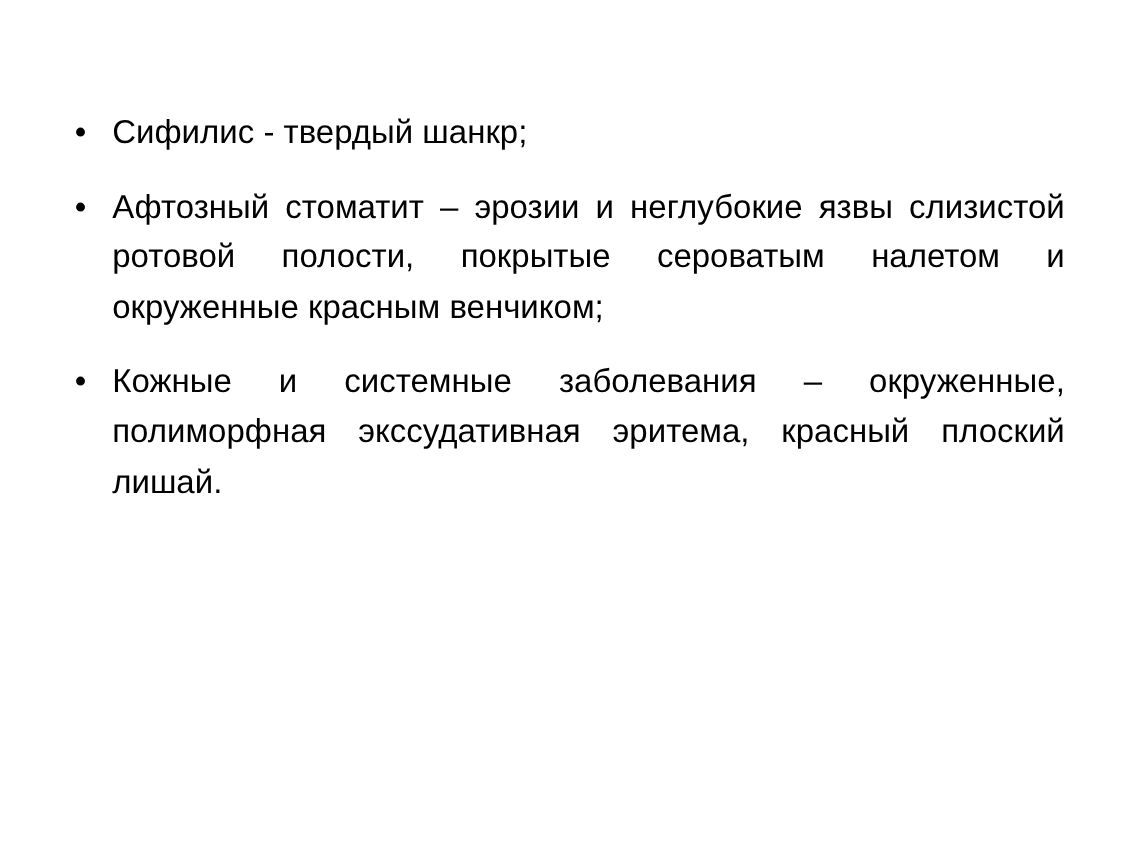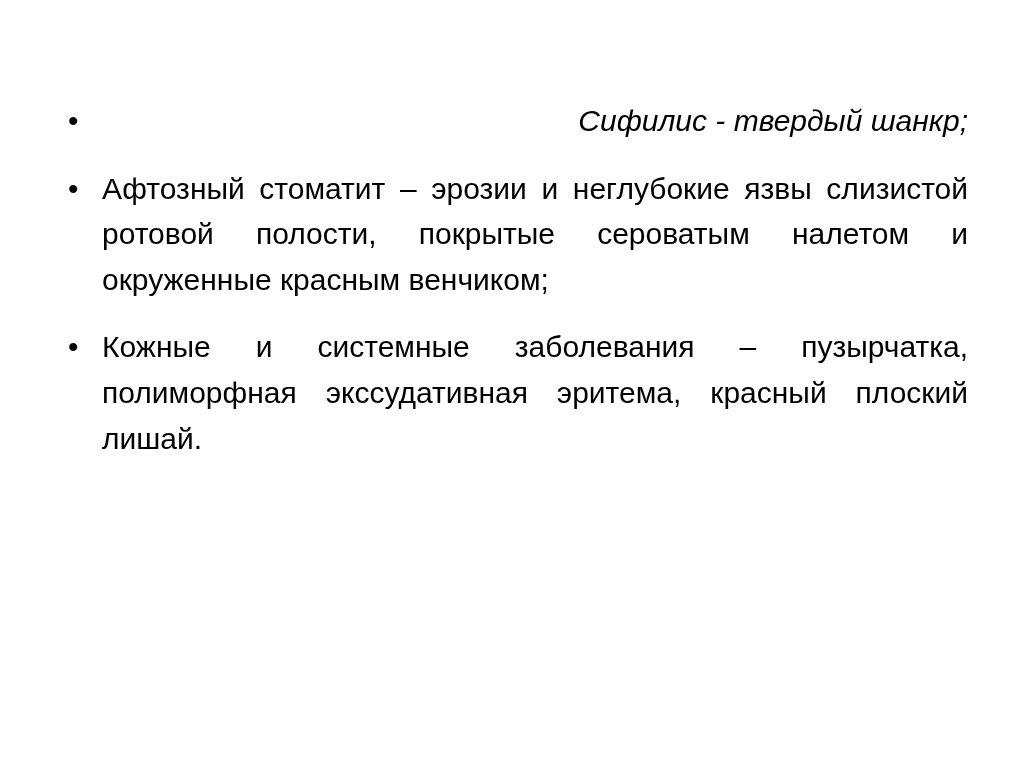--- a/index.html
+++ b/index.html
@@ -56,22 +56,21 @@
     left: 12px;
     top: 0;
     font-size: 30px;
     line-height: 1.52;
   }
   .bullet-item .text {
     display: block;
   }
   
   .bullet-item.single .text {
-    text-align: right;
-    font-style: italic;
+    text-align: left;
   }
 </style>
 </head>
 <body>
 
 <div class="slide">
 
 
   <ul class="bullet-list">
 
@@ -80,18 +79,18 @@
       <span class="text">Сифилис - твердый шанкр;</span>
     </li>
 
     <li class="bullet-item">
       <span class="dot">•</span>
       <span class="text"> Афтозный стоматит – эрозии и неглубокие язвы слизистой ротовой полости, покрытые сероватым налетом и окруженные красным венчиком;</span>
     </li>
 
     <li class="bullet-item">
       <span class="dot">•</span>
-      <span class="text">Кожные и системные заболевания – пузырчатка, полиморфная экссудативная эритема, красный плоский лишай.</span>
+      <span class="text">Кожные и системные заболевания – окруженные, полиморфная экссудативная эритема, красный плоский лишай.</span>
     </li>
 
   </ul>
 
 </div>
 
 </body></html>

